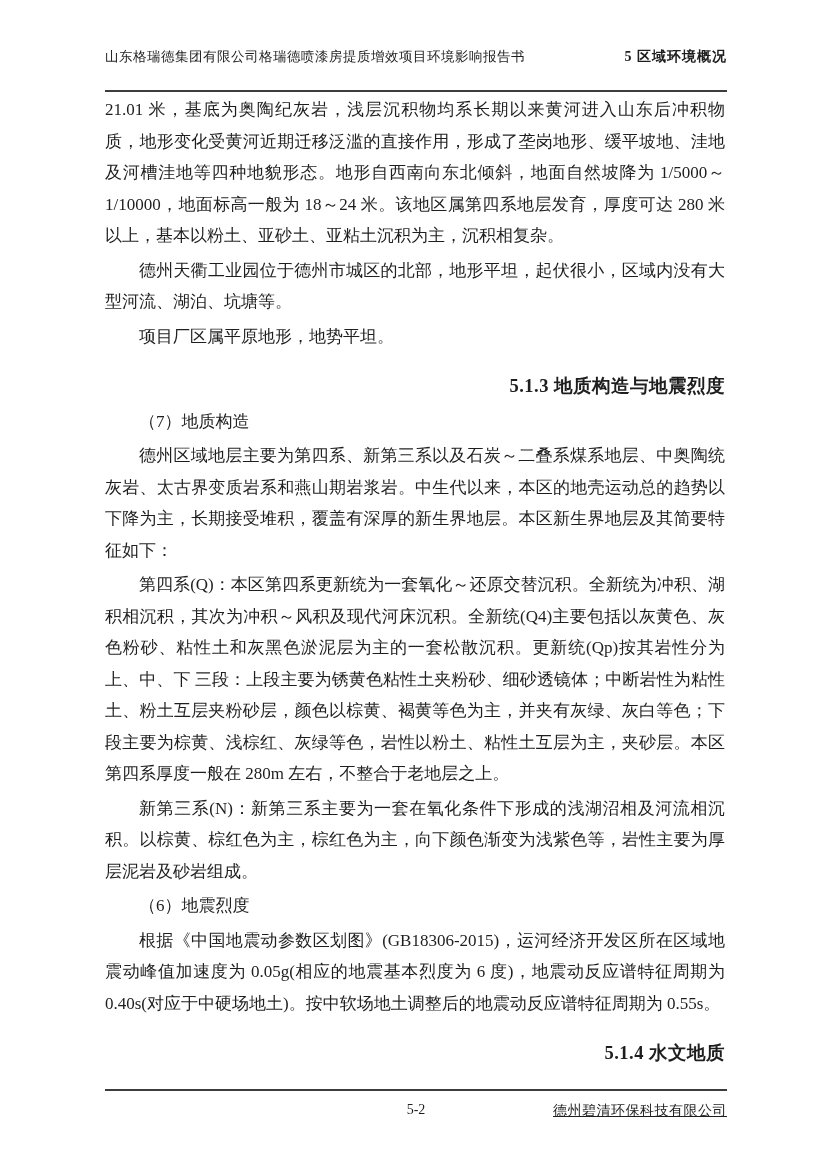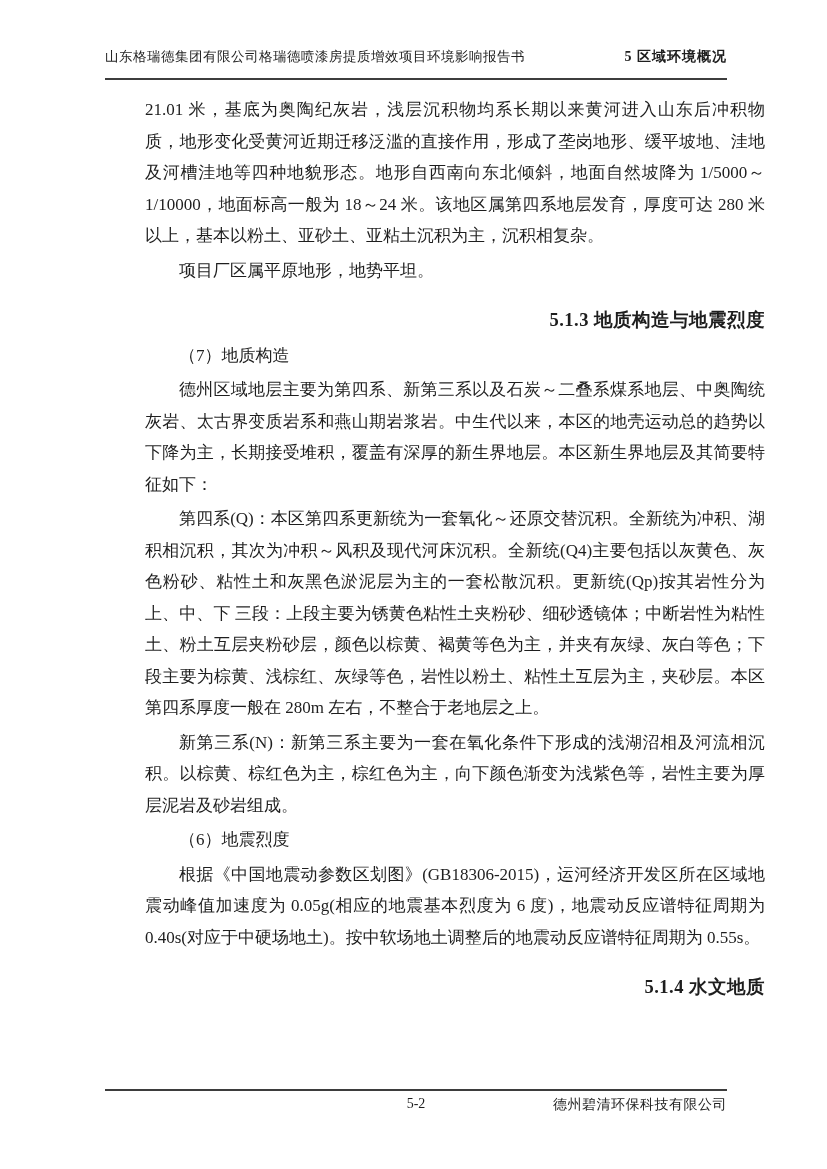--- a/index.html
+++ b/index.html
@@ -16,21 +16,21 @@
   .page-header {
     position: absolute;
     left: 105px;
     right: 100px;
     top: 48px;
   }
   .page-header-row {
     display: flex;
     justify-content: space-between;
     align-items: flex-start;
-    padding-bottom: 12px;
+    padding-bottom: 24px;
     border-bottom: 2px solid #3d3d3d;
   }
   .header-left {
     font-size: 13.5px;
     letter-spacing: 0.5px;
     white-space: nowrap;
   }
   .header-right {
     font-size: 14px;
     font-weight: bold;
@@ -39,21 +39,20 @@
   }
   
   .content {
     position: absolute;
     left: 105px;
     top: 94px;
     width: 620px;
     font-size: 17px;
     line-height: 31.5px;
     text-align: justify;
-    margin-left: 40px;
   }
   .para {
     margin: 0 0 3px 0;
     text-indent: 2em;
   }
   .para.no-indent { text-indent: 0; }
   .heading {
     margin: 19px 0 3px 0;
     font-size: 18.5px;
     font-weight: bold;
@@ -62,50 +61,52 @@
     text-align: right;
     letter-spacing: 0.5px;
   }
   
   .page-footer {
     position: absolute;
     left: 105px;
     right: 100px;
     top: 1089px;
     border-top: 2px solid #3d3d3d;
-    padding-top: 5px;
+    padding-top: 11px;
     font-size: 14px;
   }
   .page-footer-inner {
     position: relative;
     text-align: center;
     height: 20px;
   }
   .footer-company {
     position: absolute;
     right: 0;
     top: 0;
     letter-spacing: 0.5px;
     white-space: nowrap;
+    text-decoration: underline;
   }
 </style>
 </head>
 <body>
 
 <div class="page">
 
   <div class="page-header">
     <div class="page-header-row">
       <span class="header-left">山东格瑞德集团有限公司格瑞德喷漆房提质增效项目环境影响报告书</span>
       <span class="header-right">5 区域环境概况</span>
     </div>
   </div>
 
   <div class="content">
     <p class="para no-indent">21.01 米，基底为奥陶纪灰岩，浅层沉积物均系长期以来黄河进入山东后冲积物质，地形变化受黄河近期迁移泛滥的直接作用，形成了垄岗地形、缓平坡地、洼地及河槽洼地等四种地貌形态。地形自西南向东北倾斜，地面自然坡降为 1/5000～1/10000，地面标高一般为 18～24 米。该地区属第四系地层发育，厚度可达 280 米以上，基本以粉土、亚砂土、亚粘土沉积为主，沉积相复杂。</p>
+    <p class="para">德州天衢工业园位于德州市城区的北部，地形平坦，起伏很小，区域内没有大型河流、湖泊、坑塘等。</p>
     <p class="para">项目厂区属平原地形，地势平坦。</p>
     <h2 class="heading">5.1.3 地质构造与地震烈度</h2>
     <p class="para">（7）地质构造</p>
     <p class="para">德州区域地层主要为第四系、新第三系以及石炭～二叠系煤系地层、中奥陶统灰岩、太古界变质岩系和燕山期岩浆岩。中生代以来，本区的地壳运动总的趋势以下降为主，长期接受堆积，覆盖有深厚的新生界地层。本区新生界地层及其简要特征如下：</p>
     <p class="para">第四系(Q)：本区第四系更新统为一套氧化～还原交替沉积。全新统为冲积、湖积相沉积，其次为冲积～风积及现代河床沉积。全新统(Q4)主要包括以灰黄色、灰色粉砂、粘性土和灰黑色淤泥层为主的一套松散沉积。更新统(Qp)按其岩性分为上、中、下 三段：上段主要为锈黄色粘性土夹粉砂、细砂透镜体；中断岩性为粘性土、粉土互层夹粉砂层，颜色以棕黄、褐黄等色为主，并夹有灰绿、灰白等色；下段主要为棕黄、浅棕红、灰绿等色，岩性以粉土、粘性土互层为主，夹砂层。本区第四系厚度一般在 280m 左右，不整合于老地层之上。</p>
     <p class="para">新第三系(N)：新第三系主要为一套在氧化条件下形成的浅湖沼相及河流相沉积。以棕黄、棕红色为主，棕红色为主，向下颜色渐变为浅紫色等，岩性主要为厚层泥岩及砂岩组成。</p>
     <p class="para">（6）地震烈度</p>
     <p class="para">根据《中国地震动参数区划图》(GB18306-2015)，运河经济开发区所在区域地震动峰值加速度为 0.05g(相应的地震基本烈度为 6 度)，地震动反应谱特征周期为 0.40s(对应于中硬场地土)。按中软场地土调整后的地震动反应谱特征周期为 0.55s。</p>
     <h2 class="heading">5.1.4 水文地质</h2>
   </div>

